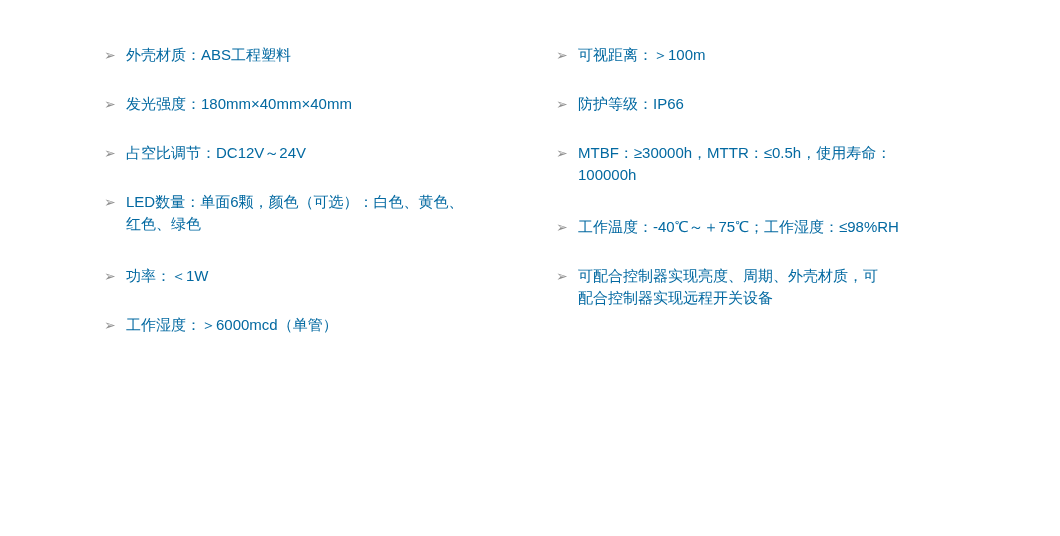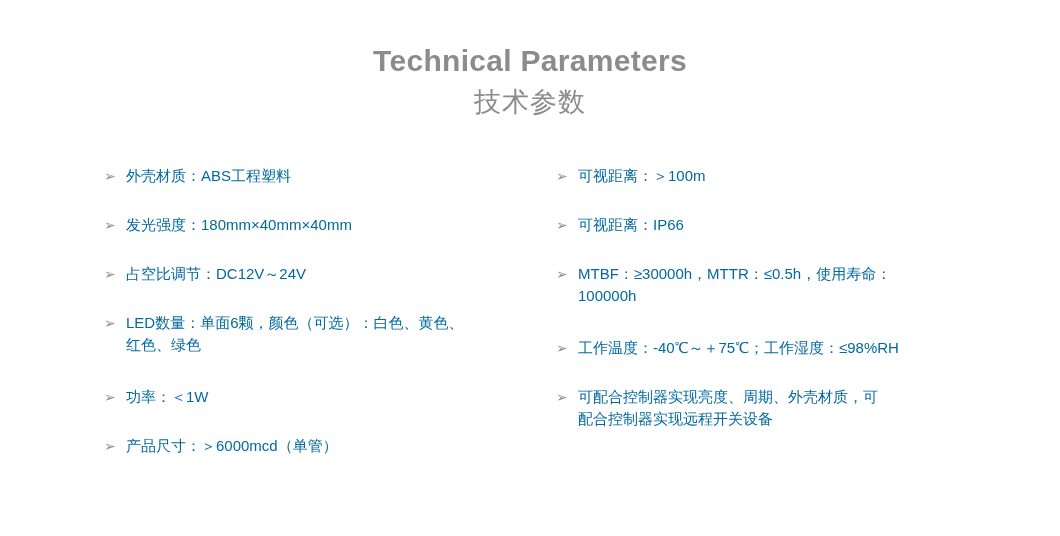--- a/index.html
+++ b/index.html
@@ -75,24 +75,20 @@
     white-space: pre-line;
   }
   .col-left .item:nth-child(4) { margin-bottom: 30px; }
   .col-right .item:nth-child(3) { margin-bottom: 30px; }
 </style>
 </head>
 <body>
 
 <div class="page">
 
-  <div class="header">
-    <div class="title-en">Technical Parameters</div>
-    <div class="title-cn">技术参数</div>
-  </div>
 
   <div class="columns">
 
     <div class="col col-left">
 
       <div class="item">
         <span class="bullet">➢</span>
         <span class="item-text">外壳材质：ABS工程塑料</span>
       </div>
 
@@ -112,35 +108,35 @@
 红色、绿色</span>
       </div>
 
       <div class="item">
         <span class="bullet">➢</span>
         <span class="item-text">功率：＜1W</span>
       </div>
 
       <div class="item">
         <span class="bullet">➢</span>
-        <span class="item-text">产品尺寸：＞6000mcd（单管）</span>
+        <span class="item-text">工作湿度：＞6000mcd（单管）</span>
       </div>
 
     </div>
 
     <div class="col col-right">
 
       <div class="item">
         <span class="bullet">➢</span>
         <span class="item-text">可视距离：＞100m</span>
       </div>
 
       <div class="item">
         <span class="bullet">➢</span>
-        <span class="item-text">可视距离：IP66</span>
+        <span class="item-text">防护等级：IP66</span>
       </div>
 
       <div class="item">
         <span class="bullet">➢</span>
         <span class="item-text">MTBF：≥30000h，MTTR：≤0.5h，使用寿命：
 100000h</span>
       </div>
 
       <div class="item">
         <span class="bullet">➢</span>

